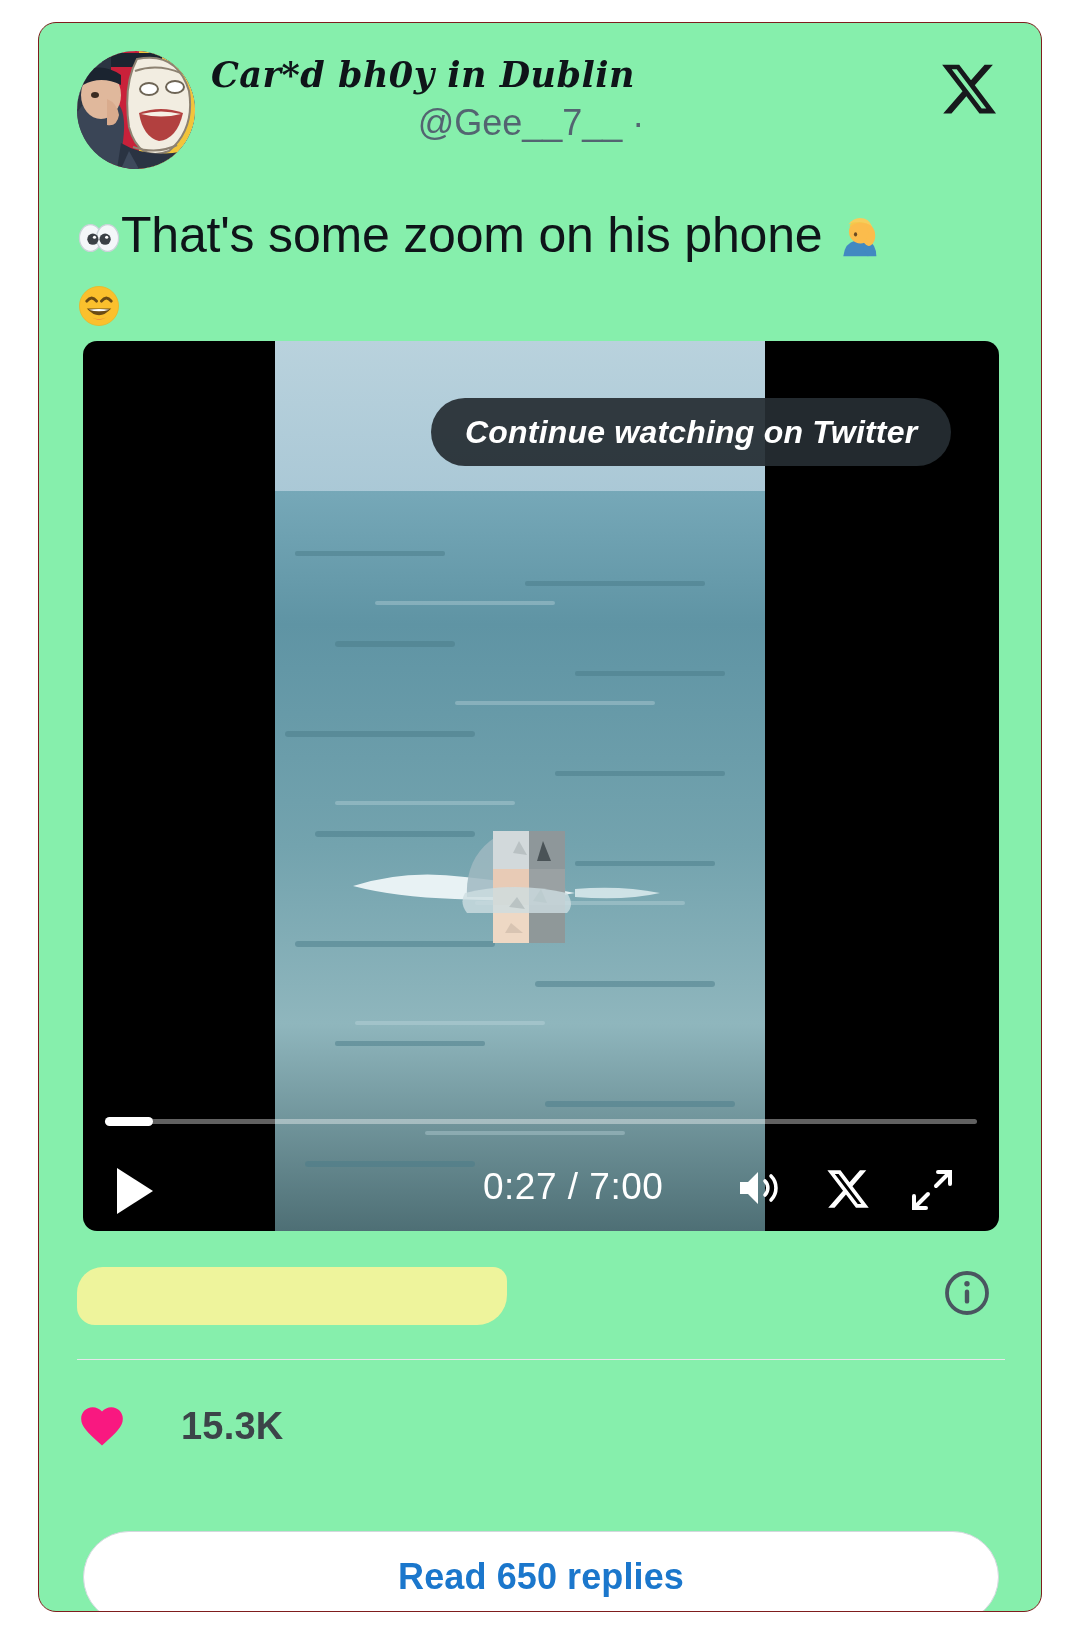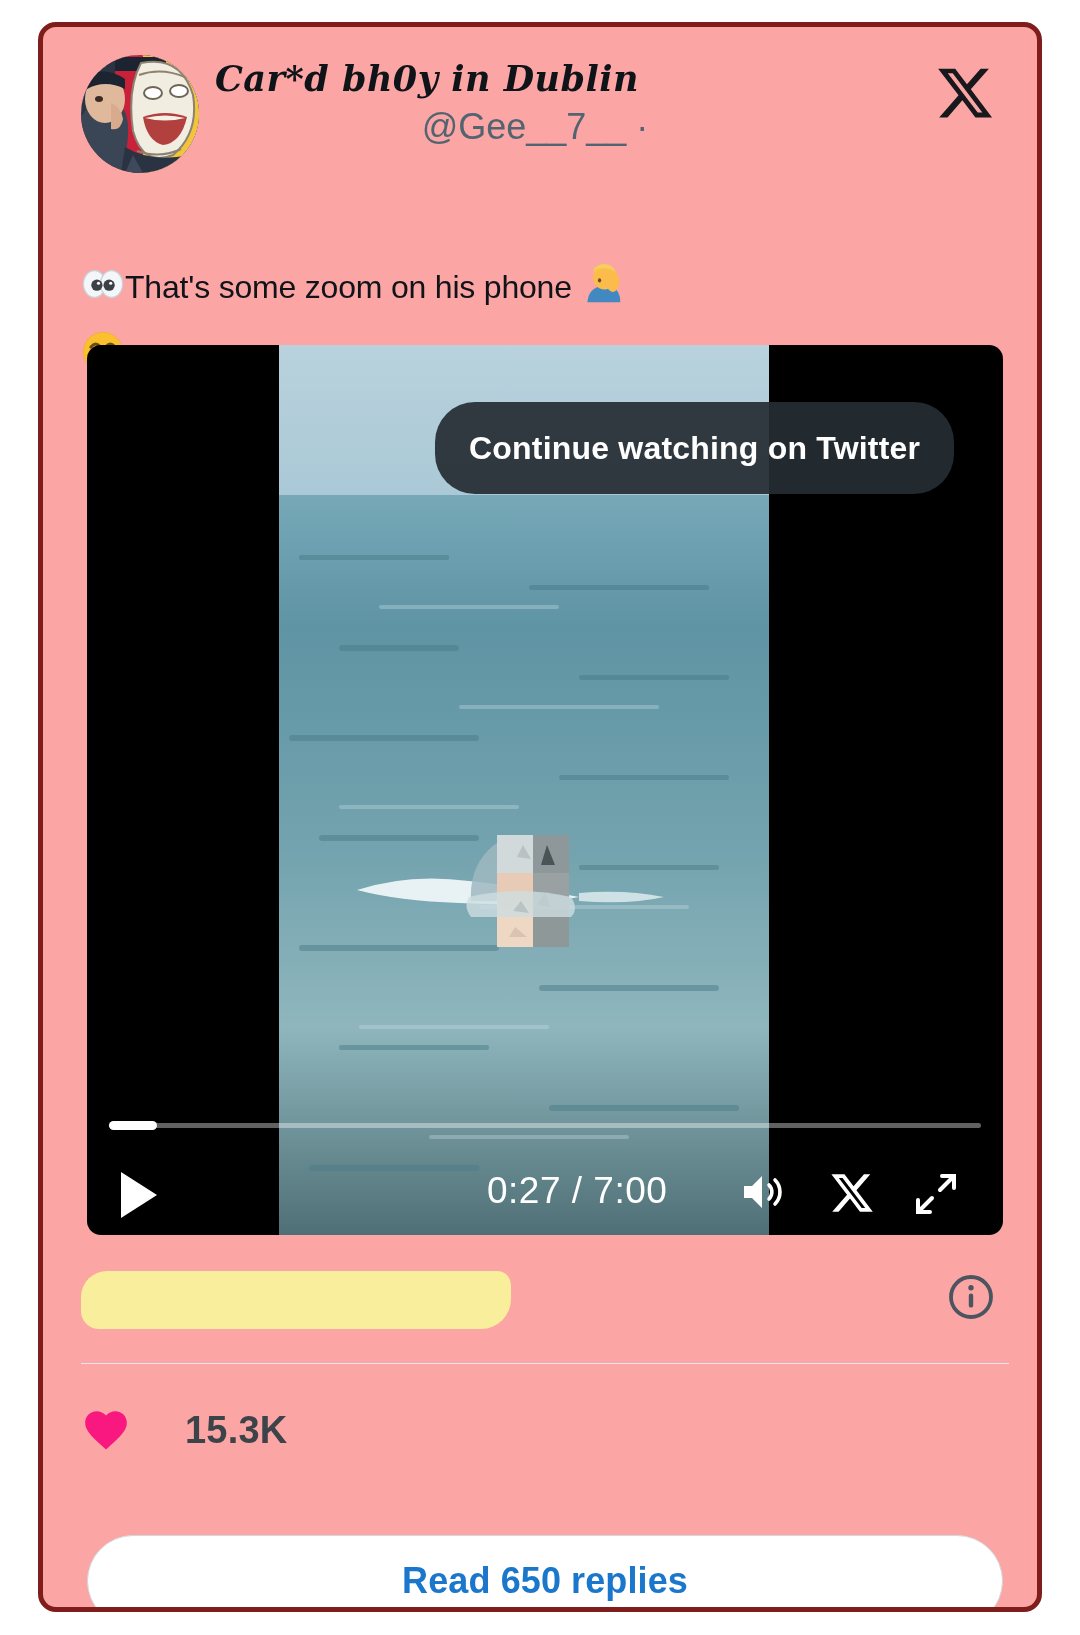--- a/index.html
+++ b/index.html
@@ -18,22 +18,22 @@
     background: #ffffff;
   }
 
   
   .tweet-card {
     position: absolute;
     left: 38px;
     top: 22px;
     width: 1004px;
     height: 1590px;
-    background: #fca5a5;
-    border: 5px solid #7f1d1d;
+    background: #86efac;
+    border: 1px solid #7f1d1d;
     border-radius: 18px;
     overflow: hidden;
   }
 
   
   .tweet-header {
     position: absolute;
     left: 0; top: 0;
     width: 100%;
     height: 150px;
@@ -85,26 +85,25 @@
     height: 60px;
   }
   .x-logo-header svg { display: block; width: 100%; height: 100%; }
 
   
   .tweet-text {
     position: absolute;
     left: 38px;
     top: 182px;
     width: 920px;
-    font-size: 32px;
+    font-size: 50px;
     line-height: 60px;
     color: #0f1419;
     font-weight: 400;
     letter-spacing: -0.2px;
-    margin-top: 48px;
   }
   .emj-svg { display: inline-block; vertical-align: -8px; }
 
   
   .video-player {
     position: absolute;
     left: 44px;
     top: 318px;
     width: 916px;
     height: 890px;
@@ -119,32 +118,33 @@
     width: 490px;
     height: 890px;
     overflow: hidden;
   }
   .video-scene { display: block; width: 490px; height: 890px; }
 
   .continue-btn {
     position: absolute;
     left: 348px;
     top: 57px;
-    height: 92px;
+    height: 68px;
     padding: 0 34px;
     display: flex;
     align-items: center;
     justify-content: center;
     background: rgba(38,45,51,0.93);
     border-radius: 40px;
     color: #ffffff;
     font-size: 32px;
     font-weight: bold;
     white-space: nowrap;
     letter-spacing: 0.2px;
+    font-style: italic;
   }
 
   
   .progress-track {
     position: absolute;
     left: 22px;
     top: 778px;
     width: 872px;
     height: 5px;
     background: rgba(255,255,255,0.38);

